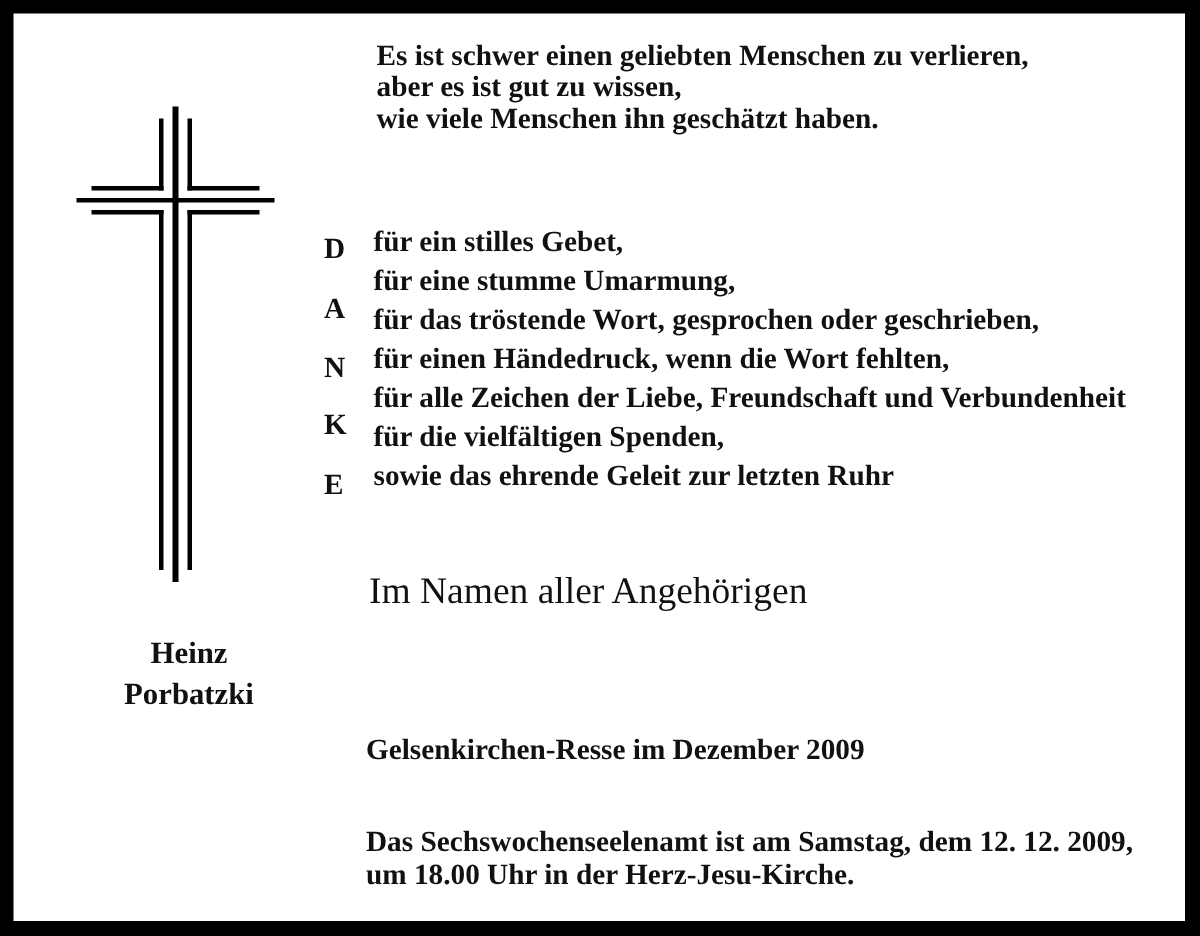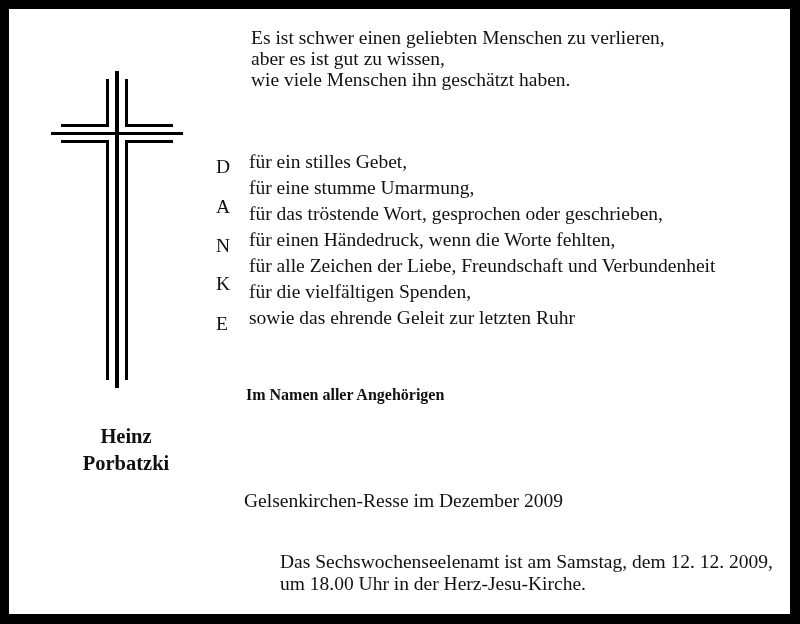--- a/index.html
+++ b/index.html
@@ -9,32 +9,32 @@
     font-family: "Liberation Serif", "DejaVu Serif", serif;
     color: #111;
   }
   .card {
     position: absolute;
     left: 9px; top: 9px;
     width: 781px; height: 605px;
     background: #fff;
   }
   .bar { position: absolute; background: #000; }
-  .text { position: absolute; white-space: nowrap; font-size: 19.5px; line-height: 21px; }
+  .text { position: absolute; white-space: nowrap; font-size: 19.5px; line-height: 21px; font-weight: bold; }
   .intro { left: 251px; top: 27px; }
   .intro div { height: 21px; }
   .letters { left: 216px; top: 0; width: 30px; }
   .letter { position: absolute; font-size: 19.5px; left: 0; }
   .lines { left: 249px; top: 149px; }
   .lines div { height: 26px; line-height: 26px; }
-  .sig { left: 246px; top: 384px; font-weight: bold; font-size: 16px; }
+  .sig { left: 246px; top: 384px; font-weight: normal; font-size: 25px; }
   .name { left: 26px; width: 200px; text-align: center; font-weight: bold; font-size: 20.5px; line-height: 27px; top: 423px; }
   .place { left: 244px; top: 490px; text-align: center; }
   .mass { left: 244px; top: 551px; line-height: 22px; }
-  .mass div { height: 22px; margin-left: 36px; }
+  .mass div { height: 22px; }
 </style>
 </head>
 <body>
 
 <div class="card"></div>
 
 <div>
 
   <div class="bar" style="left:115px; top:71px; width:4px; height:317px;"></div>
 
@@ -68,21 +68,21 @@
   <span class="letter" style="top:196px;">A</span>
   <span class="letter" style="top:235px;">N</span>
   <span class="letter" style="top:273px;">K</span>
   <span class="letter" style="top:313px;">E</span>
 </div>
 
 <div class="text lines">
   <div>für ein stilles Gebet,</div>
   <div>für eine stumme Umarmung,</div>
   <div>für das tröstende Wort, gesprochen oder geschrieben,</div>
-  <div>für einen Händedruck, wenn die Worte fehlten,</div>
+  <div>für einen Händedruck, wenn die Wort fehlten,</div>
   <div>für alle Zeichen der Liebe, Freundschaft und Verbundenheit</div>
   <div>für die vielfältigen Spenden,</div>
   <div>sowie das ehrende Geleit zur letzten Ruhr</div>
 </div>
 
 <div class="text sig">Im Namen aller Angehörigen</div>
 
 <div class="text name">
   <div>Heinz</div>
   <div>Porbatzki</div>

